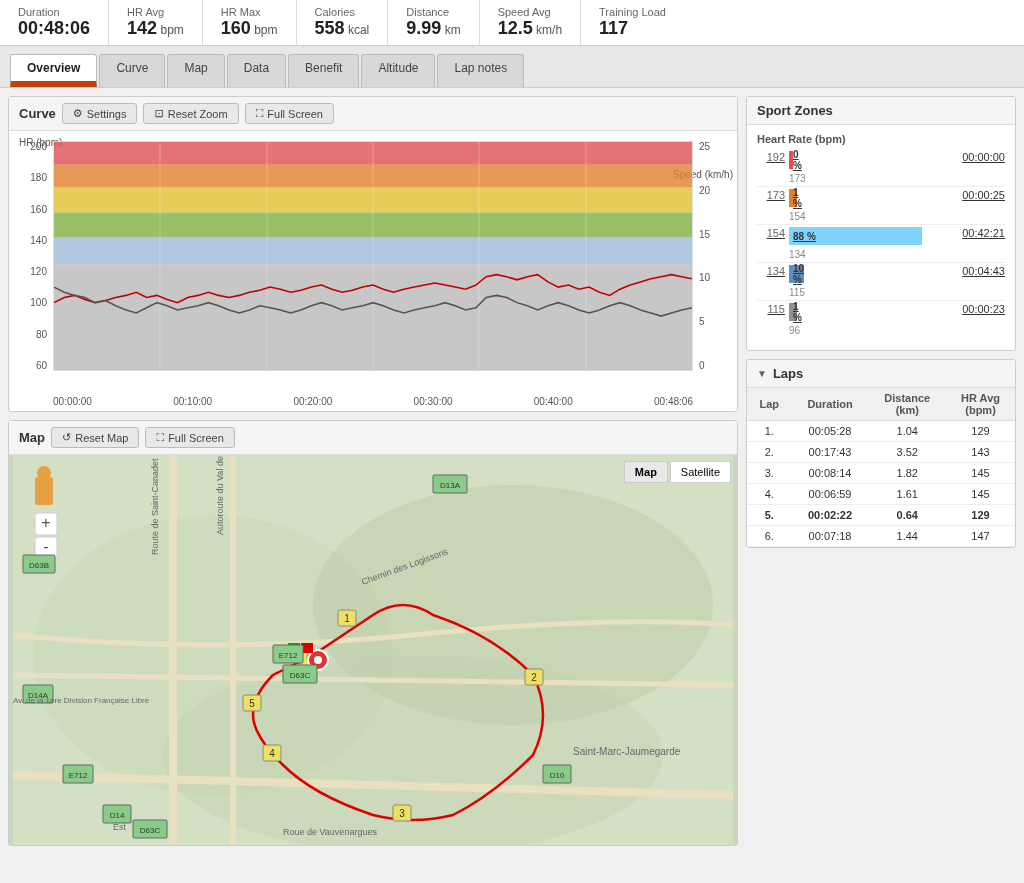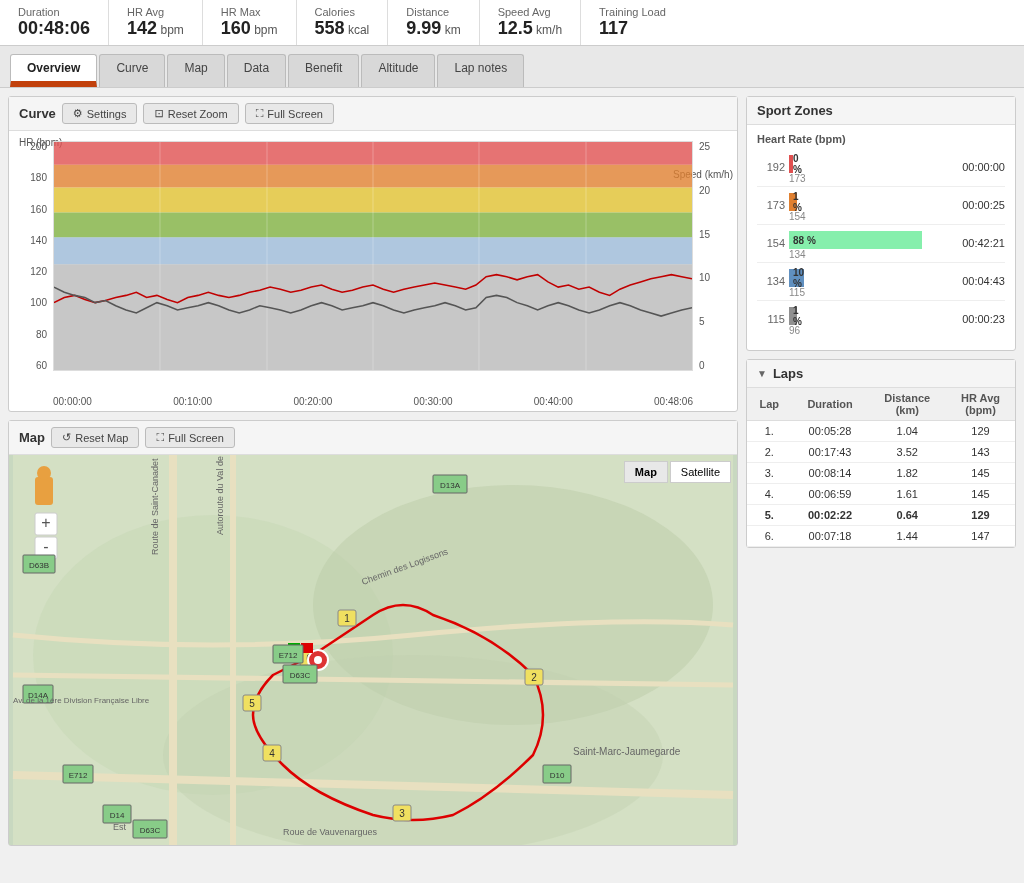--- a/index.html
+++ b/index.html
@@ -44,39 +44,39 @@
     
     .map-area { height: 390px; background: #c8d8c0; position: relative; overflow: hidden; }
     .map-overlay-top { position: absolute; top: 6px; right: 6px; display: flex; gap: 2px; z-index: 10; }
     .map-btn { padding: 4px 10px; background: #fff; border: 1px solid #ccc; cursor: pointer; font-size: 11px; }
     .map-btn.active { background: #e8e8e8; font-weight: bold; }
     .map-copyright { position: absolute; bottom: 0; left: 0; right: 0; background: rgba(255,255,255,0.7); padding: 2px 6px; font-size: 10px; color: #555; display: flex; justify-content: space-between; }
 
     
     .sport-zones { padding: 8px 10px; }
     .zone-subtitle { font-size: 11px; color: #555; margin-bottom: 6px; font-weight: bold; }
-    .zone-row { display: flex; align-items: flex-end; margin-bottom: 4px; min-height: 22px; }
+    .zone-row { display: flex; align-items: flex-start; margin-bottom: 4px; min-height: 22px; text-decoration: underline; }
     .zone-label-num { width: 32px; font-size: 11px; color: #666; text-align: right; padding-right: 4px; }
     .zone-bar-container { flex: 1; height: 18px; position: relative; }
     .zone-bar { height: 100%; display: flex; align-items: center; padding-left: 4px; font-size: 10px; color: #333; font-weight: bold; }
     .zone-time { width: 65px; text-align: right; font-size: 11px; color: #333; }
     .zone-divider { border: none; border-top: 1px solid #eee; margin: 2px 0; }
 
     
     .laps-header { display: flex; align-items: center; gap: 6px; padding: 6px 10px; background: #f5f5f5; border-bottom: 1px solid #ddd; cursor: pointer; }
     .laps-title { font-weight: bold; font-size: 13px; }
     .laps-table { width: 100%; border-collapse: collapse; font-size: 11px; }
     .laps-table th { background: #f0f0f0; padding: 4px 8px; text-align: center; border-bottom: 1px solid #ddd; font-size: 11px; color: #555; }
     .laps-table td { padding: 4px 8px; text-align: center; border-bottom: 1px solid #eee; }
     .laps-table tr.highlight { font-weight: bold; }
 
     
     .zone-red { background-color: #e05050; }
     .zone-orange { background-color: #e08030; }
-    .zone-green { background-color: #86efac; }
+    .zone-green { background-color: #7dd3fc; }
     .zone-blue { background-color: #6090c0; }
     .zone-gray { background-color: #909090; }
   </style>
 </head>
 <body>
 
 <div class="header">
   <div class="header-stat">
     <span class="header-stat-label">Duration</span>
     <span class="header-stat-value">00:48:06</span>

